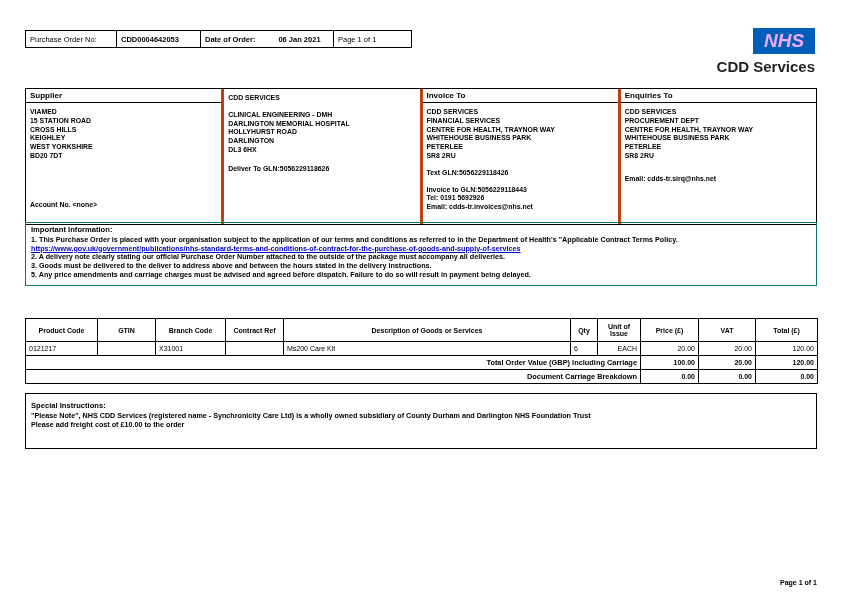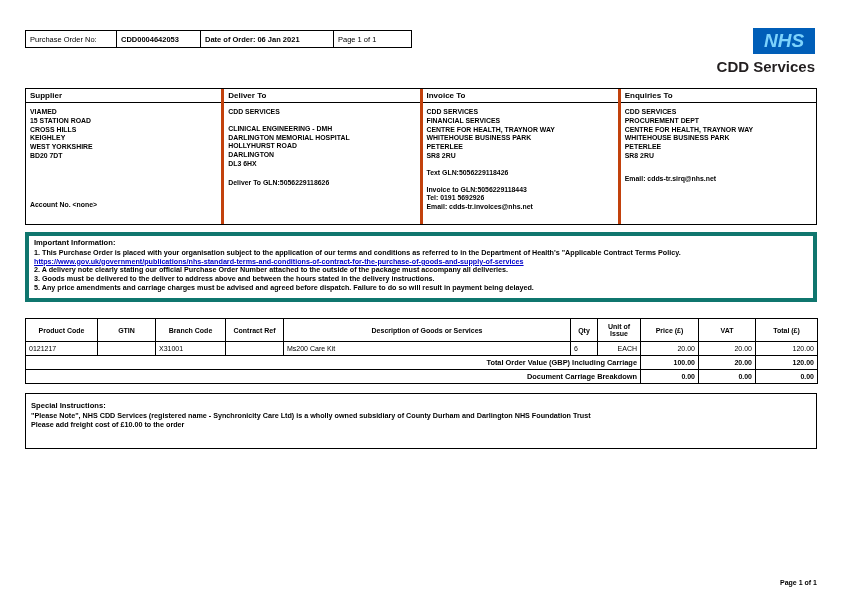--- a/index.html
+++ b/index.html
@@ -14,44 +14,44 @@
   .abs { position: absolute; }
 
   
   .topbar { left: 25px; top: 30px; display: flex; height: 18px; font-size: 7.5px; }
   .topbar .cell { border: 1px solid #000; display: flex; align-items: center; padding: 0 4px; white-space: nowrap; }
   .topbar .cell + .cell { border-left: none; }
   .topbar .c1 { width: 92px; }
   .topbar .c2 { width: 84px; font-weight: bold; }
   .topbar .c3 { width: 133px; font-weight: bold; }
   .topbar .c4 { width: 78px; }
-  .topbar .c3 .dlabel { margin-right: 2px; }
+  .topbar .c3 .dlabel { margin-right: 23px; }
 
   
   .nhs-logo {
     right: 27px; top: 28px; width: 62px; height: 26px;
-    background: #005EB8; color: #7dd3fc;
+    background: #005EB8; color: #f0abfc;
     font-style: italic; font-weight: bold; font-size: 19px;
     display: flex; align-items: center; justify-content: center;
   }
   .brand-name { right: 27px; top: 58px; font-size: 15px; font-weight: 600; color: #231f20; }
 
   
   .addr { left: 25px; top: 88px; width: 792px; height: 137px; border: 1px solid #000; display: flex; }
   .addr .col { flex: 1; border-right: 3px solid #c2410c; position: relative; }
   .addr .col:last-child { border-right: none; }
   .addr .col-h { height: 14px; border-bottom: 1px solid #000; font-weight: bold; font-size: 8px; padding: 2px 0 0 4px; }
   .addr .col-b { padding: 5px 4px; font-size: 6.9px; line-height: 8.8px; font-weight: bold; }
   .gap8 { height: 8px; }
   .gap10 { height: 10px; }
   .gap14 { height: 14px; }
   .account-line { position: absolute; left: 4px; bottom: 16px; font-size: 6.9px; font-weight: bold; }
 
   
-  .impbox { left: 25px; top: 232px; width: 792px; border: 4px solid #0f766e;
+  .impbox { left: 25px; top: 222px; width: 792px; border: 1px solid #0f766e;
             padding: 3px 5px 5px; font-size: 7.2px; line-height: 8.8px; font-weight: bold; }
   .impbox .title { font-size: 7.6px; margin-bottom: 1px; }
   .link { color: #0000cc; text-decoration: underline; cursor: pointer; }
 
   
   table.items { position: absolute; left: 25px; top: 318px; width: 792px;
                 border-collapse: collapse; table-layout: fixed; font-size: 7px; }
   .items th, .items td { border: 1px solid #000; padding: 1px 3px; overflow: hidden; }
   .items th { font-weight: bold; text-align: center; height: 23px; vertical-align: middle; }
   .items td { height: 14px; vertical-align: middle; }
@@ -93,21 +93,20 @@
       <div>15 STATION ROAD</div>
       <div>CROSS HILLS</div>
       <div>KEIGHLEY</div>
       <div>WEST YORKSHIRE</div>
       <div>BD20 7DT</div>
     </div>
     <div class="account-line">Account No.  &lt;none&gt;</div>
   </div>
 
   <div class="col">
-    <div class="col-h">Deliver To</div>
     <div class="col-b">
       <div>CDD SERVICES</div>
       <div class="gap8"></div>
       <div>CLINICAL ENGINEERING - DMH</div>
       <div>DARLINGTON MEMORIAL HOSPITAL</div>
       <div>HOLLYHURST ROAD</div>
       <div>DARLINGTON</div>
       <div>DL3 6HX</div>
       <div class="gap10"></div>
       <div>Deliver To GLN:5056229118626</div>

